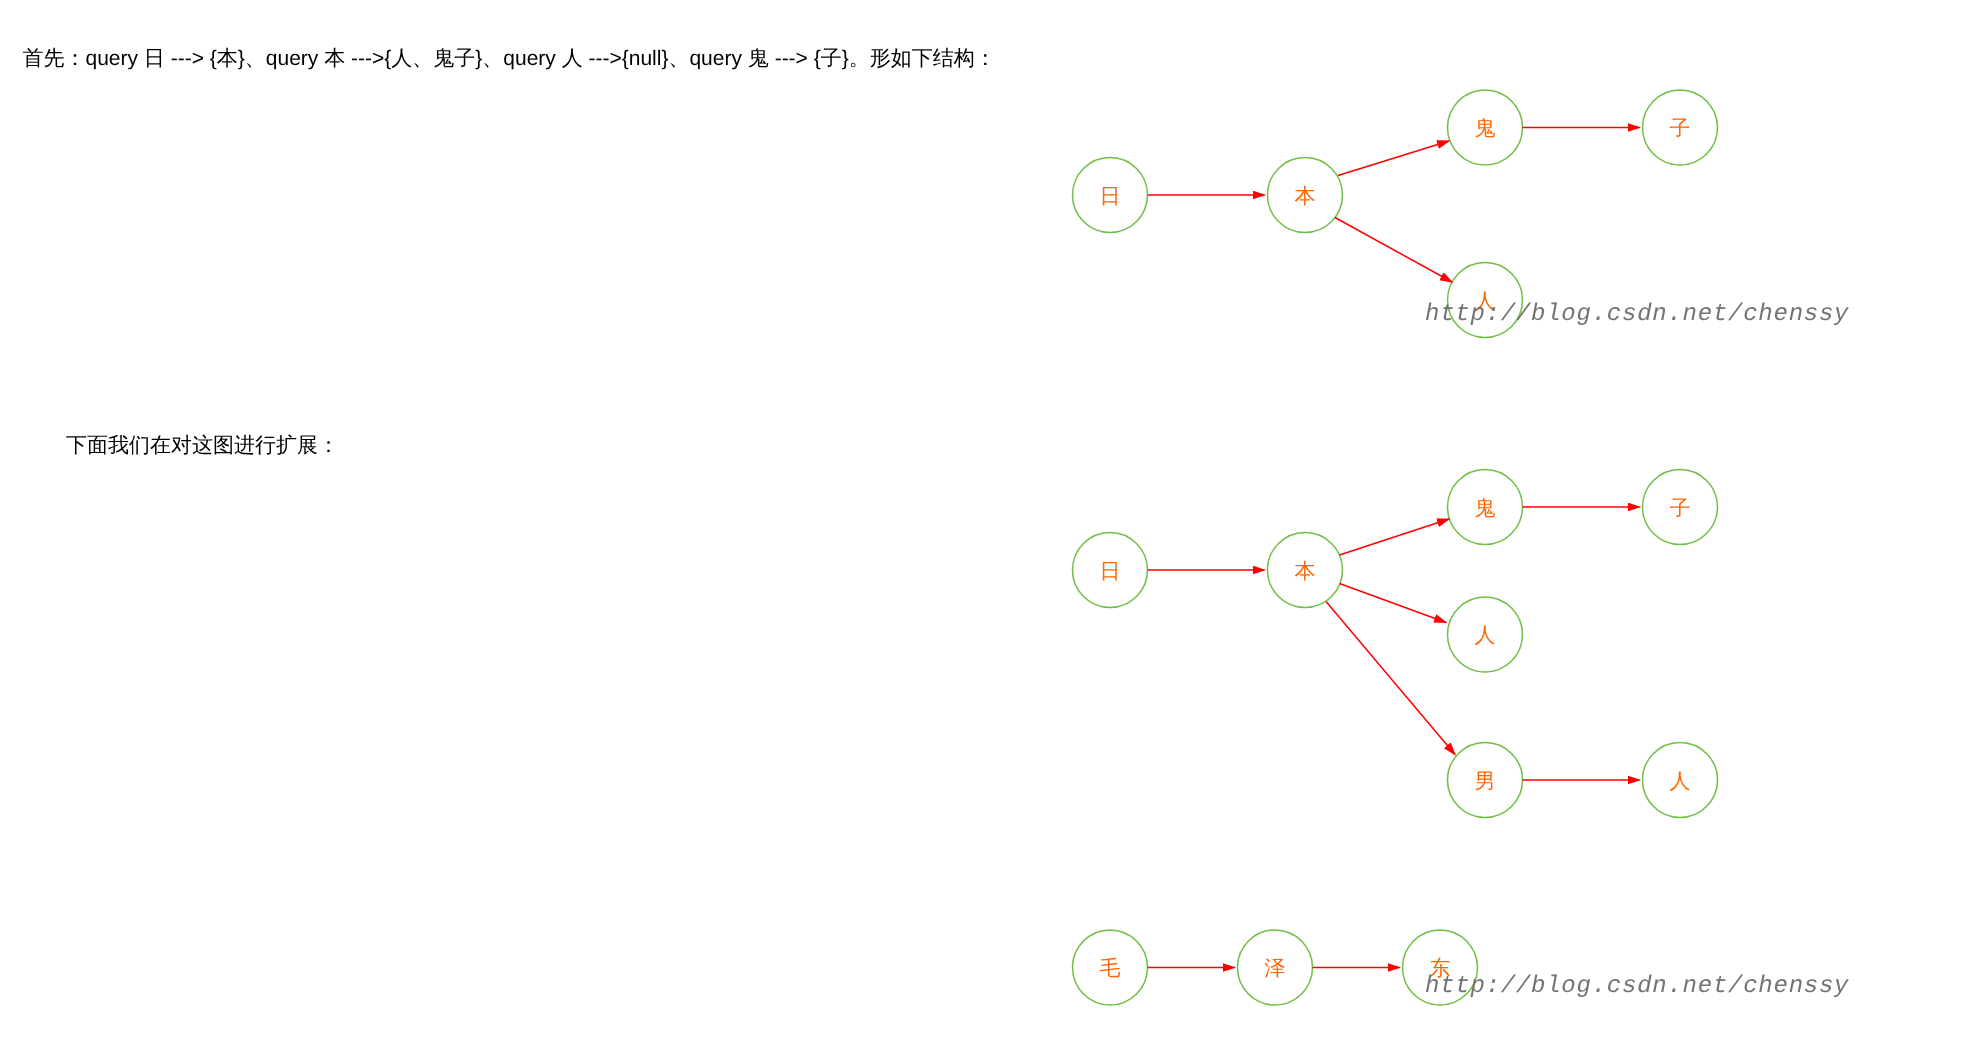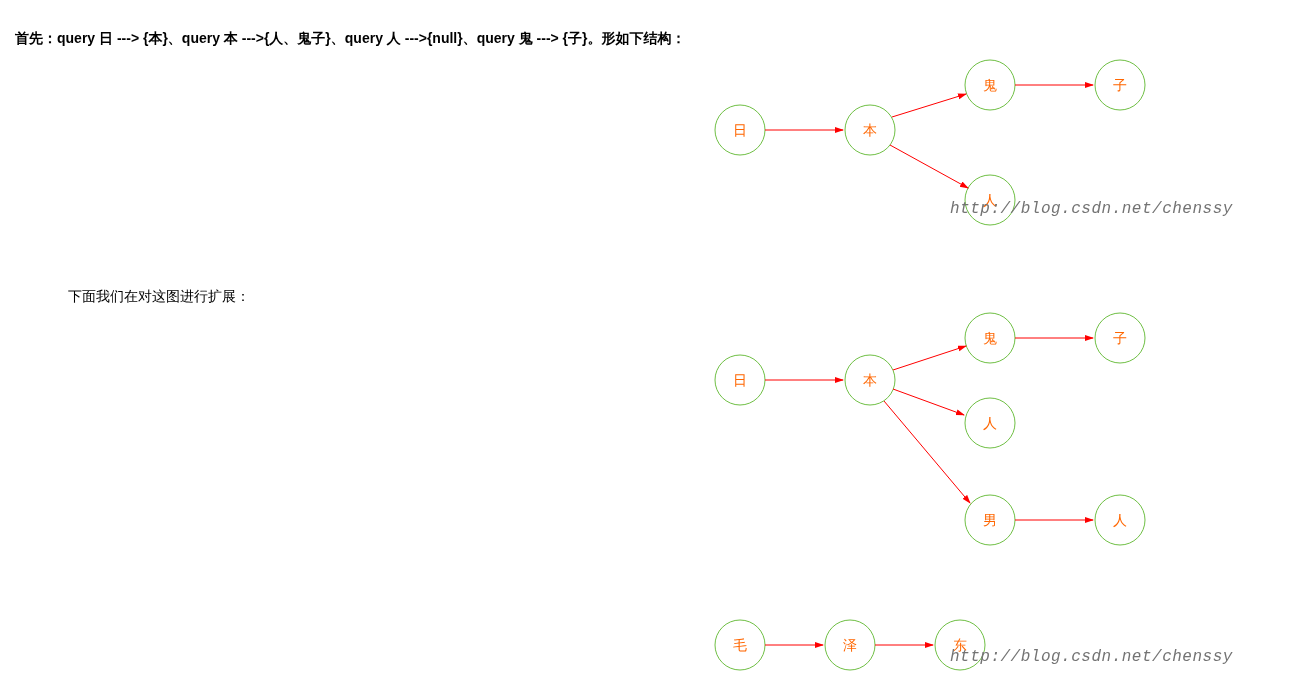--- a/index.html
+++ b/index.html
@@ -44,21 +44,21 @@
     font-family: "Courier New", monospace;
     font-size: 16px;
     font-style: italic;
     color: #737373;
     letter-spacing: 0.5px;
   }
 </style>
 </head>
 <body>
 
-<div class="text-line" style="left:15px; top:30px;font-weight:bold;">首先：query 日 ---&gt; {本}、query 本 ---&gt;{人、鬼子}、query 人 ---&gt;{null}、query 鬼 ---&gt; {子}。形如下结构：</div>
+<div class="text-line" style="left:15px; top:30px;">首先：query 日 ---&gt; {本}、query 本 ---&gt;{人、鬼子}、query 人 ---&gt;{null}、query 鬼 ---&gt; {子}。形如下结构：</div>
 
 <div class="diagram" style="left:700px; top:55px;">
   <svg width="560" height="180">
     <defs>
       <marker id="arrow1" markerWidth="10" markerHeight="10" refX="8" refY="3" orient="auto">
         <path d="M0,0 L0,6 L9,3 z" class="arrowhead"></path>
       </marker>
     </defs>
 
     <circle class="node-circle" cx="40" cy="75" r="25"></circle>
@@ -78,21 +78,21 @@
 
     <line class="edge" x1="65" y1="75" x2="143" y2="75" marker-end="url(#arrow1)"></line>
     <line class="edge" x1="192" y1="62" x2="266" y2="39" marker-end="url(#arrow1)"></line>
     <line class="edge" x1="315" y1="30" x2="393" y2="30" marker-end="url(#arrow1)"></line>
     <line class="edge" x1="190" y1="90" x2="268" y2="133" marker-end="url(#arrow1)"></line>
   </svg>
 </div>
 
 <div class="watermark" style="left:950px; top:200px;">http://blog.csdn.net/chenssy</div>
 
-<div class="text-line" style="left:68px; top:288px;">下面我们在对这图进行扩展：</div>
+<div class="text-line" style="left:44px; top:288px;">下面我们在对这图进行扩展：</div>
 
 <div class="diagram" style="left:700px; top:305px;">
   <svg width="560" height="380">
     <defs>
       <marker id="arrow2" markerWidth="10" markerHeight="10" refX="8" refY="3" orient="auto">
         <path d="M0,0 L0,6 L9,3 z" class="arrowhead"></path>
       </marker>
     </defs>
 
     <circle class="node-circle" cx="40" cy="75" r="25"></circle>

